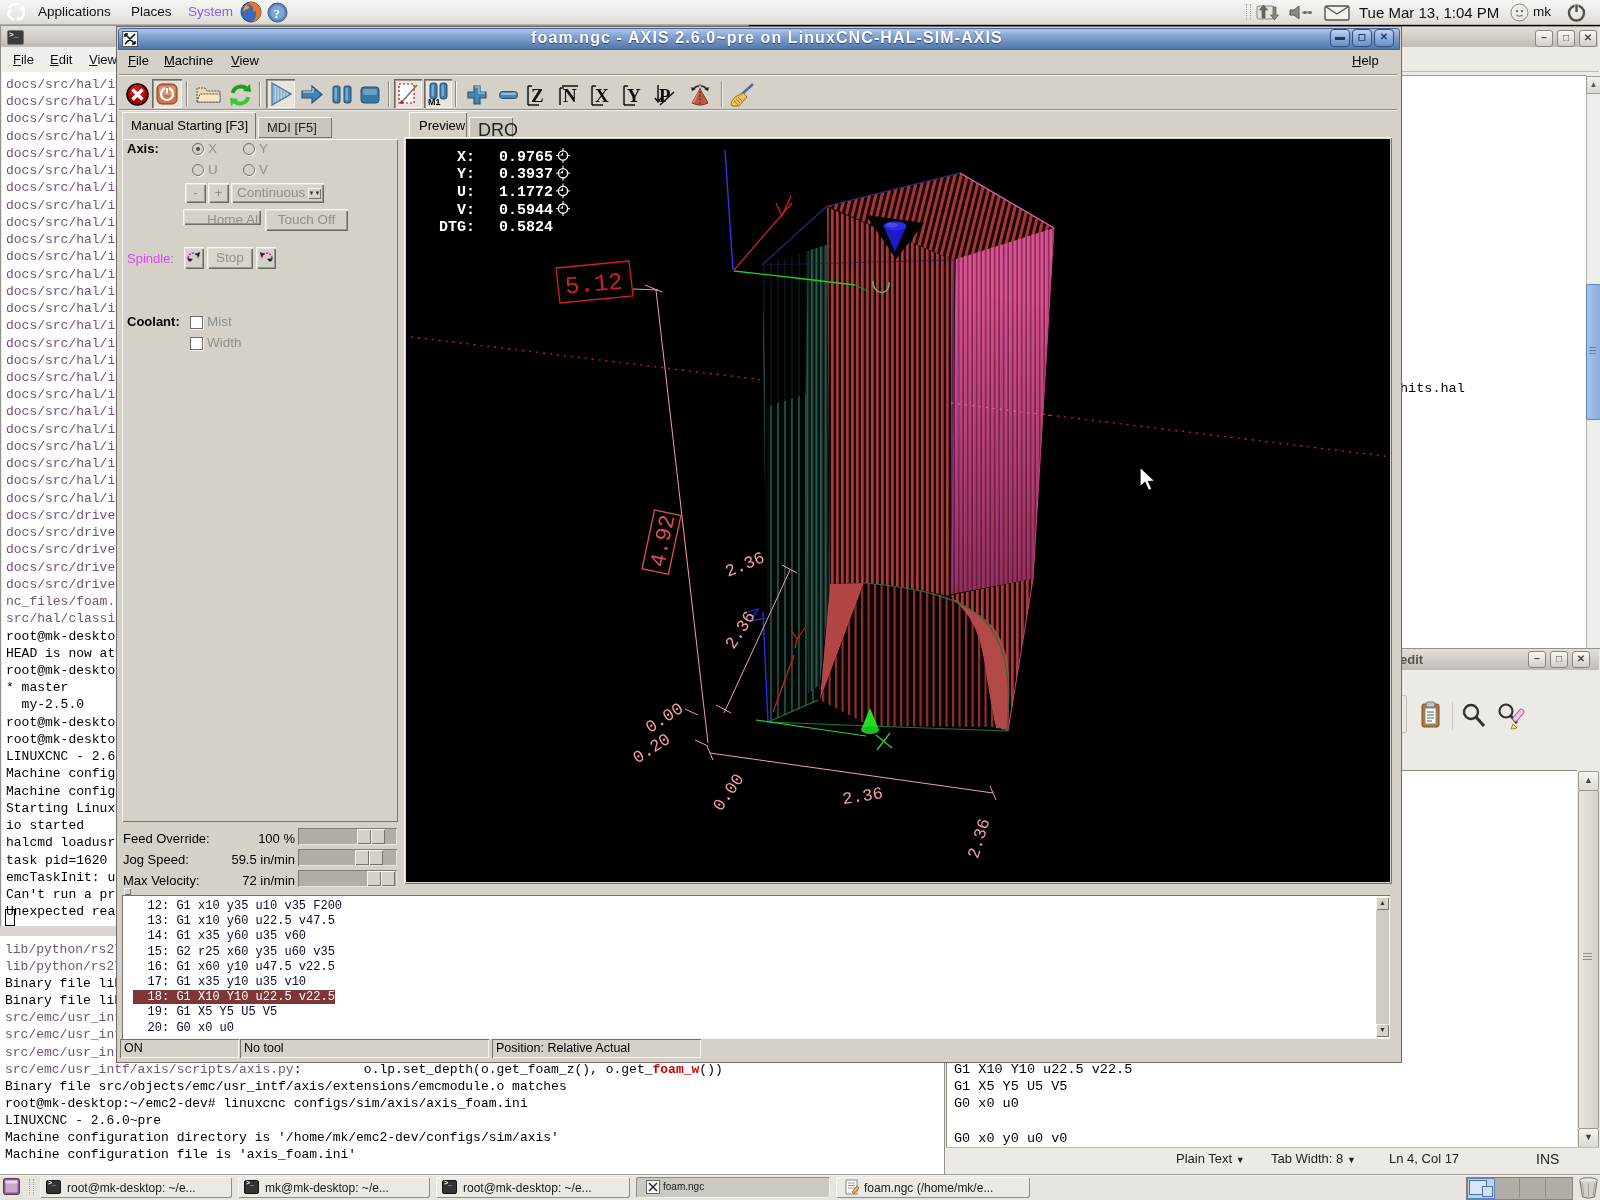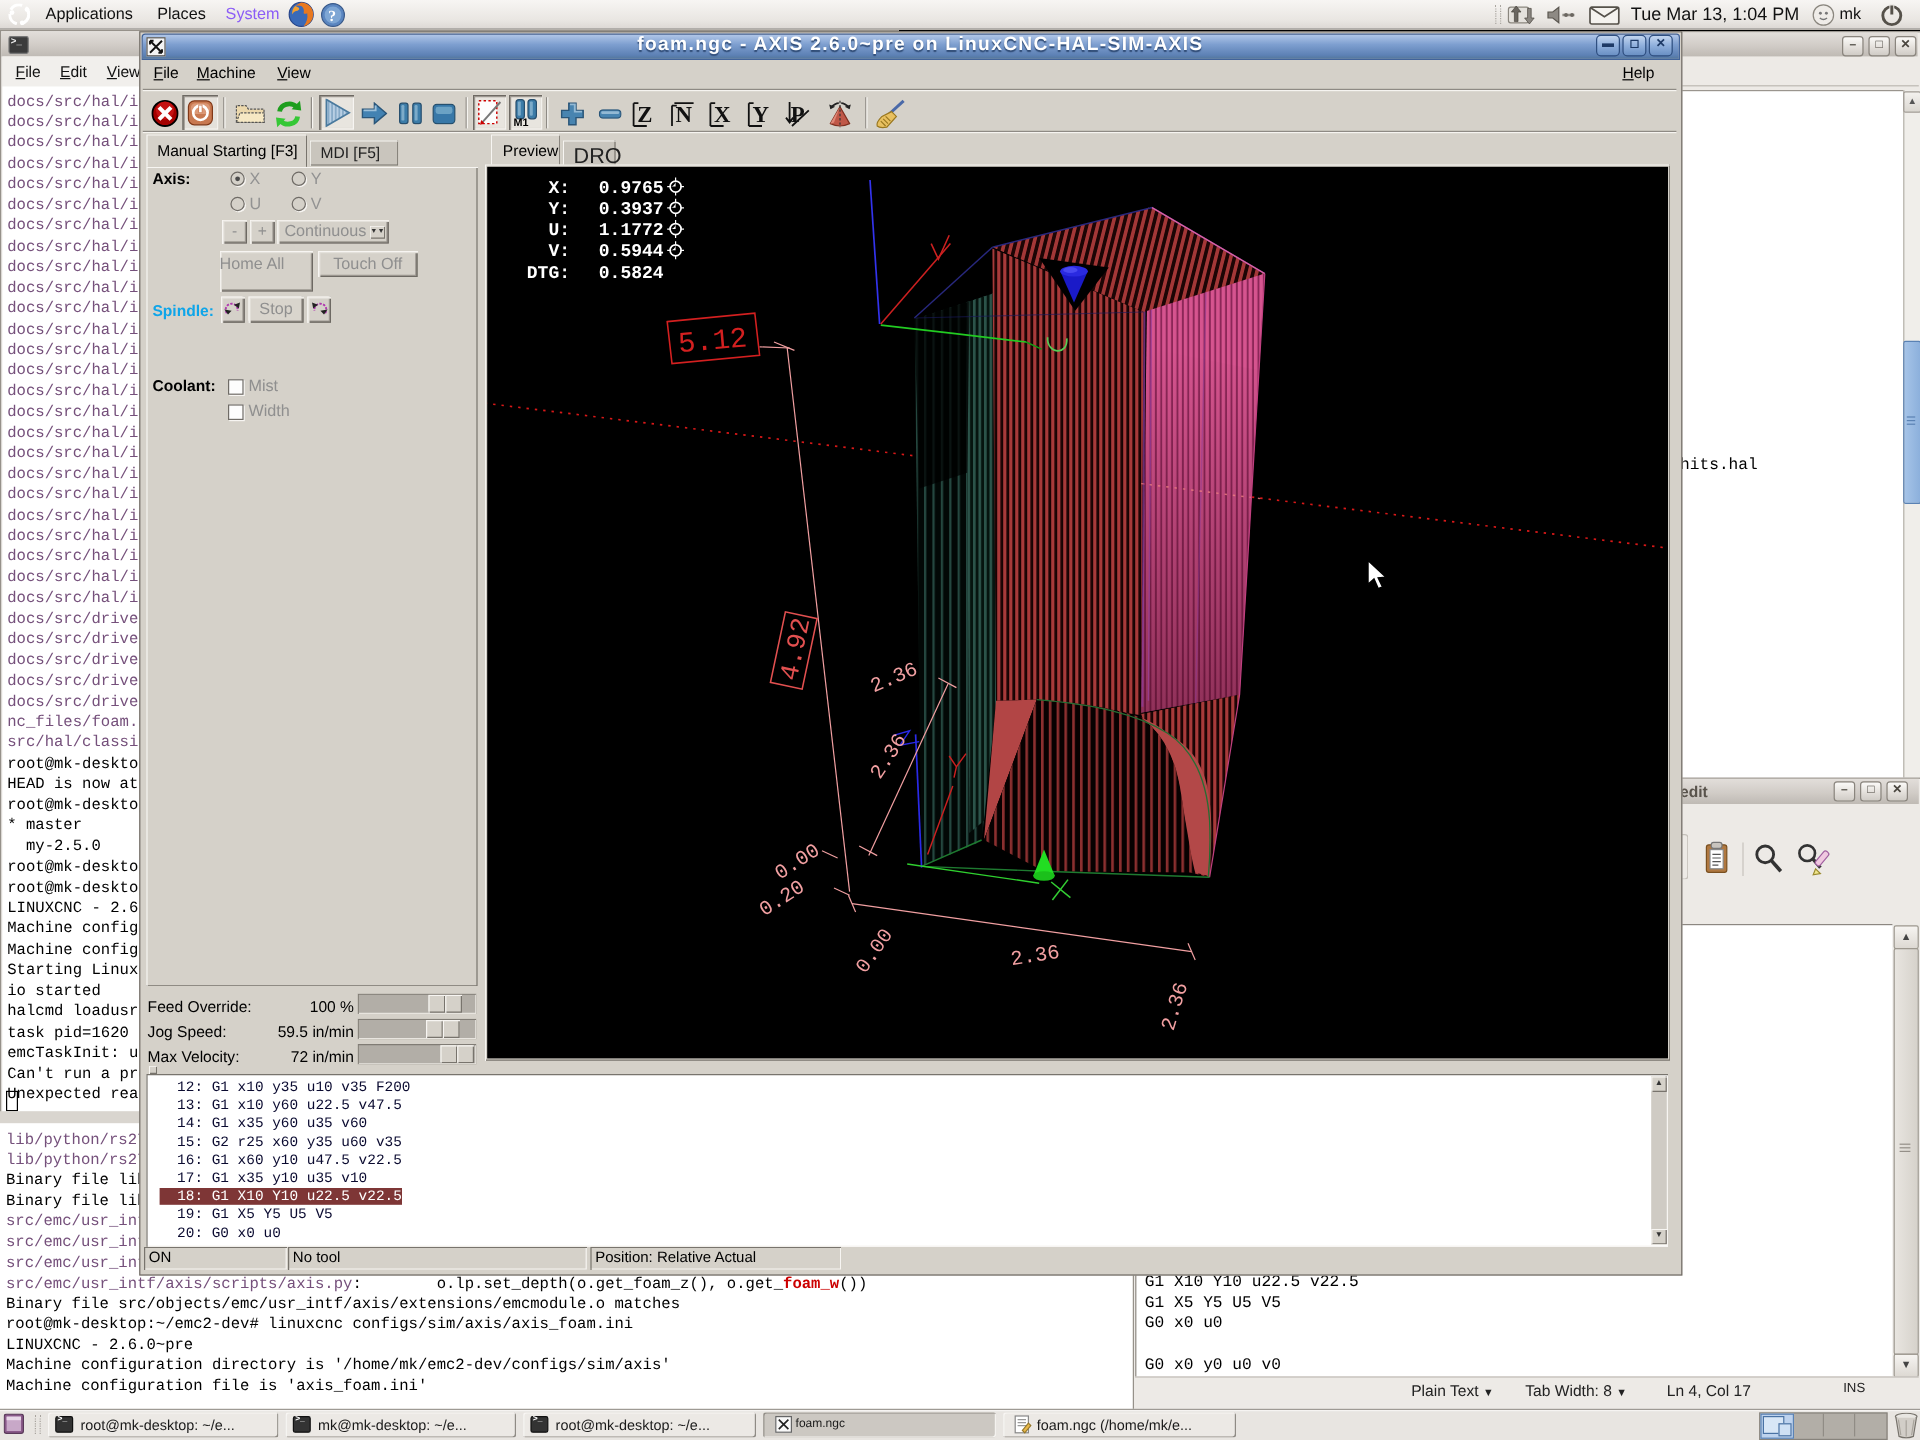--- a/index.html
+++ b/index.html
@@ -150,21 +150,21 @@
 <div class="abs" style="left:1578px;top:1128px;width:19px;height:18px;background:linear-gradient(#f6f4f1,#ddd9d3);border:1px solid #9d988f;border-radius:2px;color:#444;font-size:9px;text-align:center;line-height:17px">▼</div>
 <div class="abs" style="left:1578px;top:790px;width:19px;height:337px;background:linear-gradient(90deg,#e8e5e0,#d6d2cb);border:1px solid #9d988f;border-radius:2px"></div>
 <div class="abs" style="left:1583px;top:953px;width:9px;height:1px;background:#948f88"></div>
 <div class="abs" style="left:1583px;top:956px;width:9px;height:1px;background:#948f88"></div>
 <div class="abs" style="left:1583px;top:959px;width:9px;height:1px;background:#948f88"></div>
 
 <div class="abs" style="left:946px;top:1147px;width:653px;height:26px;background:#edeae6;border-top:1px solid #c0bcb6"></div>
 <div class="abs" style="left:1176px;top:1151px;font-size:13px;color:#222">Plain Text <span style="font-size:9px">▼</span></div>
 <div class="abs" style="left:1271px;top:1151px;font-size:13px;color:#222">Tab Width: 8 <span style="font-size:9px">▼</span></div>
 <div class="abs" style="left:1389px;top:1151px;font-size:13px;color:#222">Ln 4, Col 17</div>
-<div class="abs" style="left:1536px;top:1151px;font-size:11px;color:#222">INS</div>
+<div class="abs" style="left:1536px;top:1151px;font-size:14px;color:#222">INS</div>
 
 <div class="abs" style="left:116px;top:26px;width:1284px;height:1035px;background:#d5d1c9;border:1px solid #6f6a64"></div>
 <div class="abs titleblue" style="left:118px;top:28px;width:1280px;height:20px;border:1px solid #41639a;border-radius:3px 3px 0 0"></div>
 <div class="abs" style="left:122px;top:31px;width:14px;height:14px;background:#f4f4f4;border:1px solid #555"></div>
 <svg class="abs" style="left:122px;top:31px" width="16" height="16">
     <path d="M3 3 L13 13 M13 3 L3 13 M3 3 l3 0 M3 3 l0 3 M13 13 l-3 0 M13 13 l0 -3" stroke="#111" stroke-width="1.6" fill="none"></path>
   </svg>
 <div class="abs" style="left:409px;top:29px;width:716px;text-align:center;font-size:16px;font-weight:bold;letter-spacing:1.1px;color:#fff;text-shadow:0 1px 1px #2e4a74">foam.ngc - AXIS 2.6.0~pre on LinuxCNC-HAL-SIM-AXIS</div>
 <div class="bbtn" style="left:1330px;top:29px">▬</div>
 <div class="bbtn" style="left:1352px;top:29px">◻</div>
@@ -311,24 +311,24 @@
 <div class="abs gray" style="left:259px;top:141px;font-size:13.5px">Y</div>
 <div class="abs" style="left:192px;top:164px;width:10px;height:10px;border:1px solid #6f6b66;border-radius:50%;background:#d5d1c9;box-shadow:1px 1px 0 #f7f5f2"></div>
 <div class="abs gray" style="left:208px;top:162px;font-size:13.5px">U</div>
 <div class="abs" style="left:243px;top:164px;width:10px;height:10px;border:1px solid #6f6b66;border-radius:50%;background:#d5d1c9;box-shadow:1px 1px 0 #f7f5f2"></div>
 <div class="abs gray" style="left:259px;top:162px;font-size:13.5px">V</div>
 <div class="abs raised2" style="left:185px;top:183px;width:21px;height:20px;text-align:center;font-size:13px;line-height:19px;color:#8f8f8f">-</div>
 <div class="abs raised2" style="left:208px;top:183px;width:21px;height:20px;text-align:center;font-size:13px;line-height:19px;color:#8f8f8f">+</div>
 <div class="abs raised2" style="left:231px;top:183px;width:93px;height:20px"></div>
 <div class="abs" style="left:237px;top:185px;font-size:13.5px;color:#8f8f8f">Continuous</div>
 <div class="abs raised" style="left:308px;top:188px;width:13px;height:11px;text-align:center;font-size:6px;line-height:10px;color:#333">▼▼</div>
-<div class="abs raised2" style="left:183px;top:209px;width:78px;height:34px;text-align:left;font-size:13.5px;line-height:21px;color:#8f8f8f">Home All</div>
+<div class="abs raised2" style="left:183px;top:209px;width:78px;height:16px;text-align:right;font-size:13.5px;line-height:21px;color:#8f8f8f">Home All</div>
 <div class="abs raised2" style="left:265px;top:209px;width:83px;height:22px;text-align:center;font-size:13.5px;line-height:21px;color:#8f8f8f">Touch Off</div>
 
-<div class="abs" style="left:127px;top:251px;font-size:13px;font-weight:bold;color:#0ea5e9">Spindle:</div>
+<div class="abs" style="left:127px;top:251px;font-size:13px;font-weight:normal;color:#d946ef">Spindle:</div>
 <div class="abs raised2" style="left:184px;top:247px;width:20px;height:22px"></div>
 <svg class="abs" style="left:186px;top:249px" width="16" height="17" viewBox="0 0 16 17">
     <path d="M3 12 A5 5 0 1 1 12 10" fill="none" stroke="#b03ab0" stroke-width="1.6" stroke-dasharray="2 1.2"></path>
     <path d="M1 9 l3 4 3-3z" fill="#222"></path>
     <path d="M9 5 l5 -2 -1 5z" fill="#222"></path>
   </svg>
 <div class="abs raised2" style="left:207px;top:247px;width:46px;height:22px;text-align:center;font-size:13.5px;line-height:21px;color:#8f8f8f;background:#d9d5cd">Stop</div>
 <div class="abs raised2" style="left:256px;top:247px;width:20px;height:22px"></div>
 <svg class="abs" style="left:258px;top:249px" width="16" height="17" viewBox="0 0 16 17">
     <path d="M13 12 A5 5 0 1 0 4 10" fill="none" stroke="#b03ab0" stroke-width="1.6" stroke-dasharray="2 1.2"></path>

